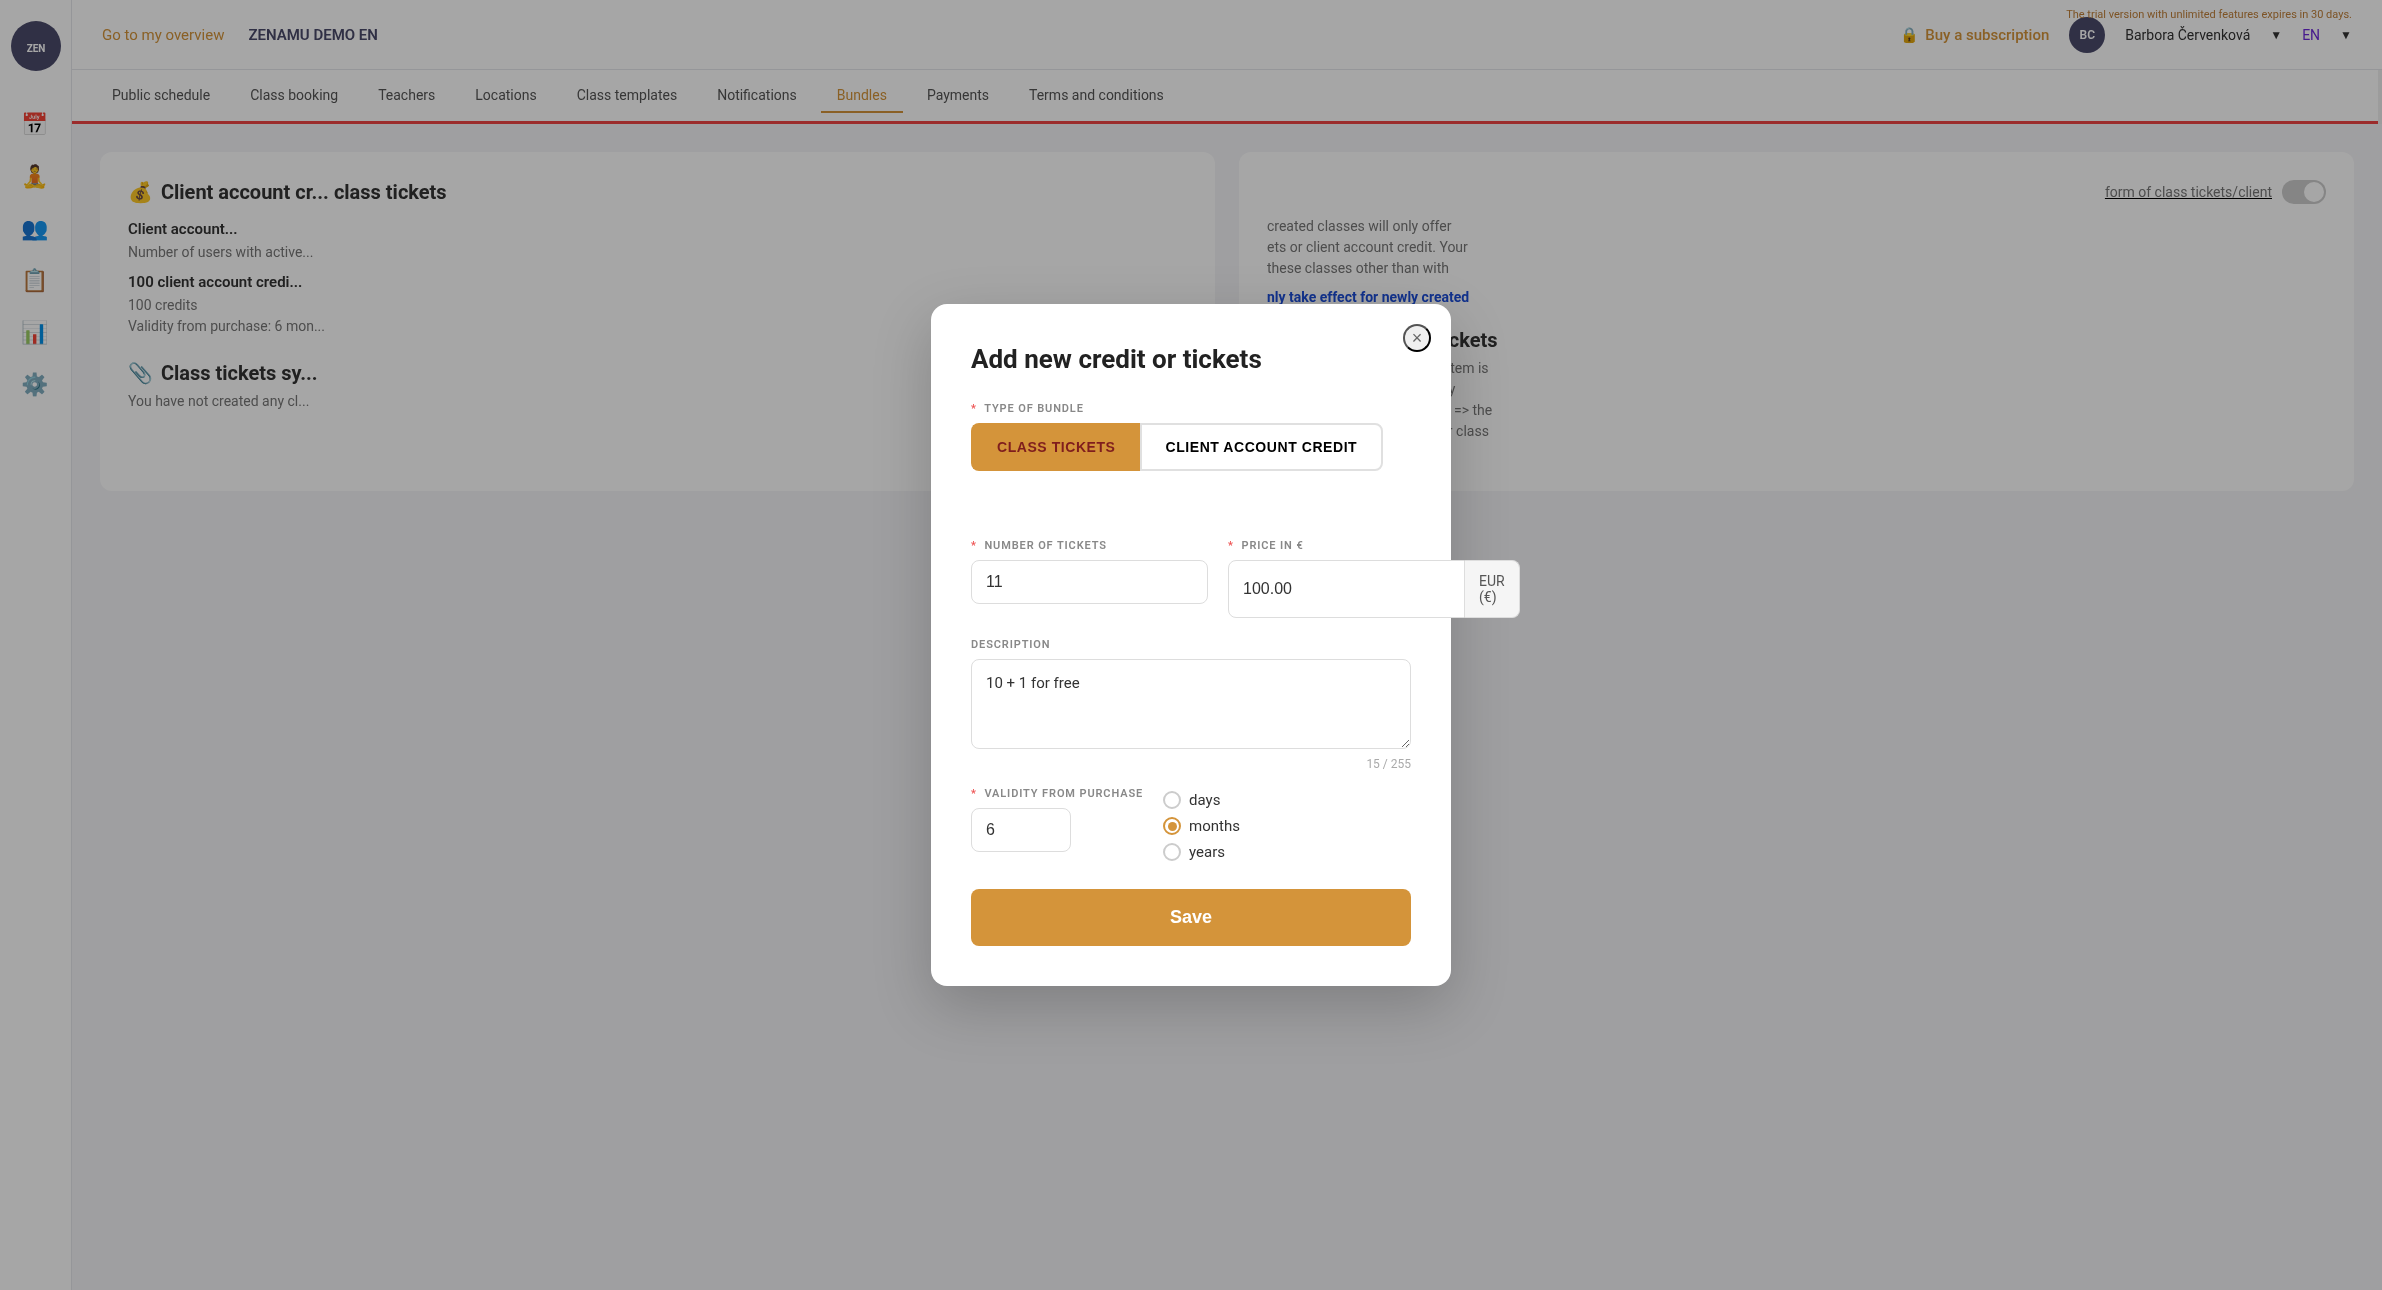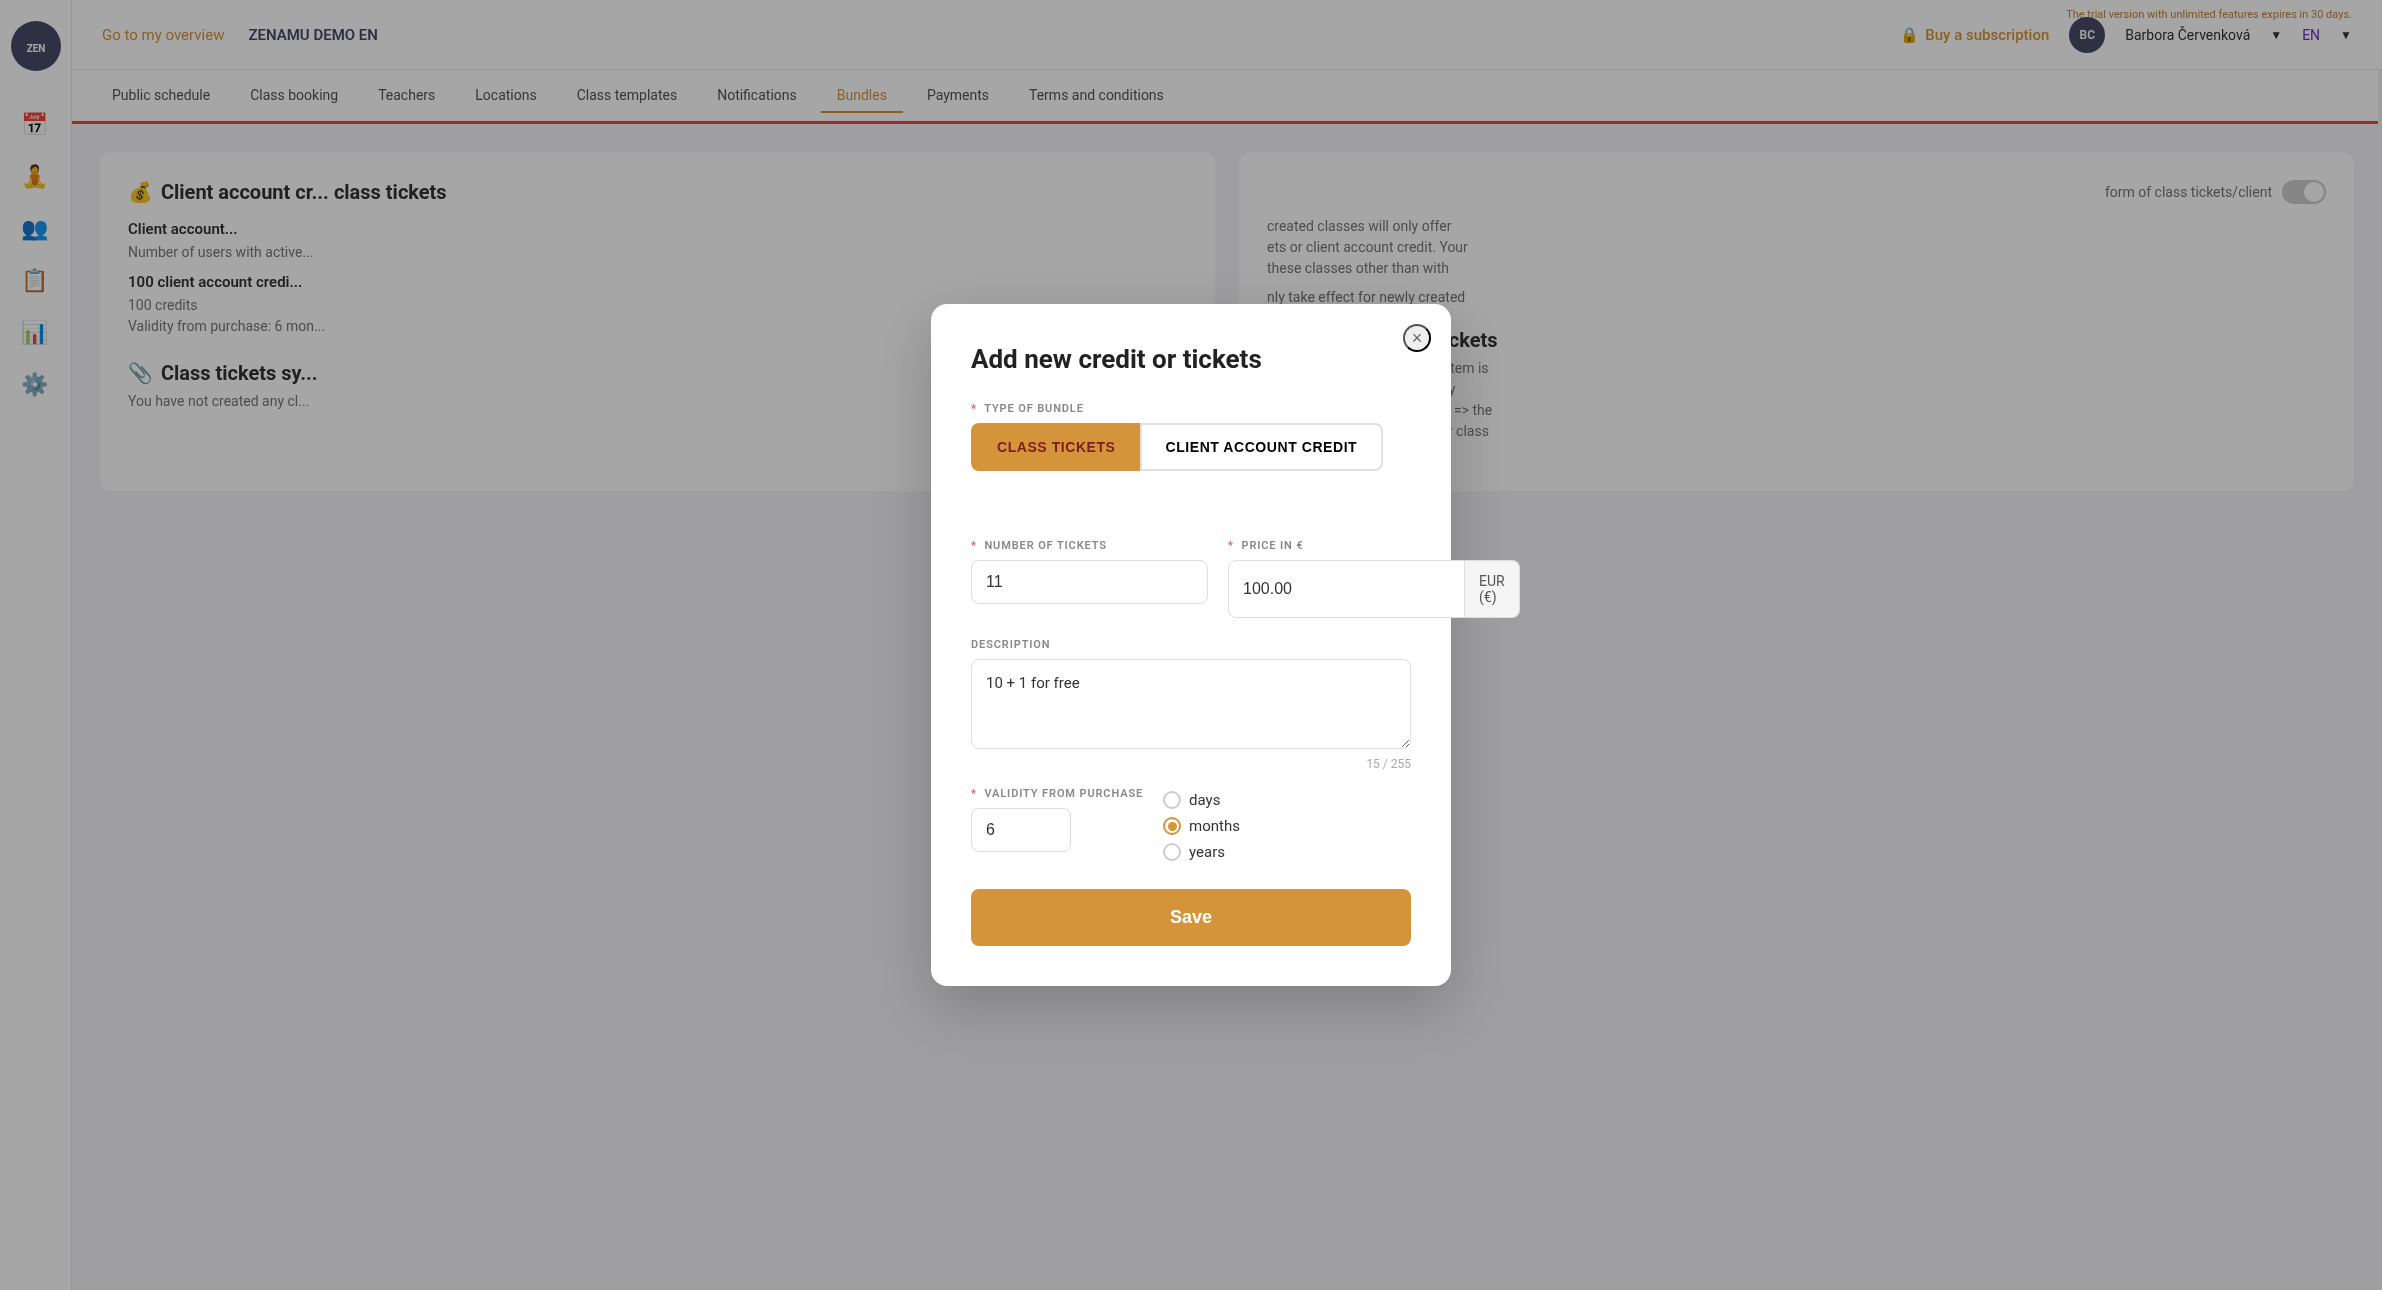--- a/index.html
+++ b/index.html
@@ -485,29 +485,29 @@
         <div class="section-heading">
           <span>📎</span>
           <span>Class tickets sy...</span>
         </div>
         <div class="section-text">You have not created any cl...</div>
       </div>
     </div>
 
     <div class="bg-card">
       <div style="display:flex; justify-content:flex-end; margin-bottom:12px;">
-        <div style="display:flex; align-items:center; gap:10px;">
+        <div style="display:flex; align-items:center; gap:10px;text-decoration:underline;">
           <span class="section-text">form of class tickets/client</span>
           <div class="toggle-switch"></div>
         </div>
       </div>
       <div class="section-text">created classes will only offer</div>
       <div class="section-text">ets or client account credit. Your</div>
       <div class="section-text">these classes other than with</div>
-      <div class="section-text" style="font-weight:400; color:#737373; margin-top:8px;">nly take effect for newly created</div>
+      <div class="section-text" style="font-weight:700; color:#1d4ed8; margin-top:8px;">nly take effect for newly created</div>
       <div style="margin-top:20px;">
         <div class="section-heading">nt credit and class tickets</div>
         <div class="section-text">credit or class tickets, the system is</div>
         <div class="section-text">ystem can be later disabled by</div>
         <div class="section-text">redits and class tickets offers =&gt; the</div>
         <div class="section-text">after the last usable credits or class</div>
         <div class="section-text">nts expire.</div>
       </div>
     </div>
   </div>

